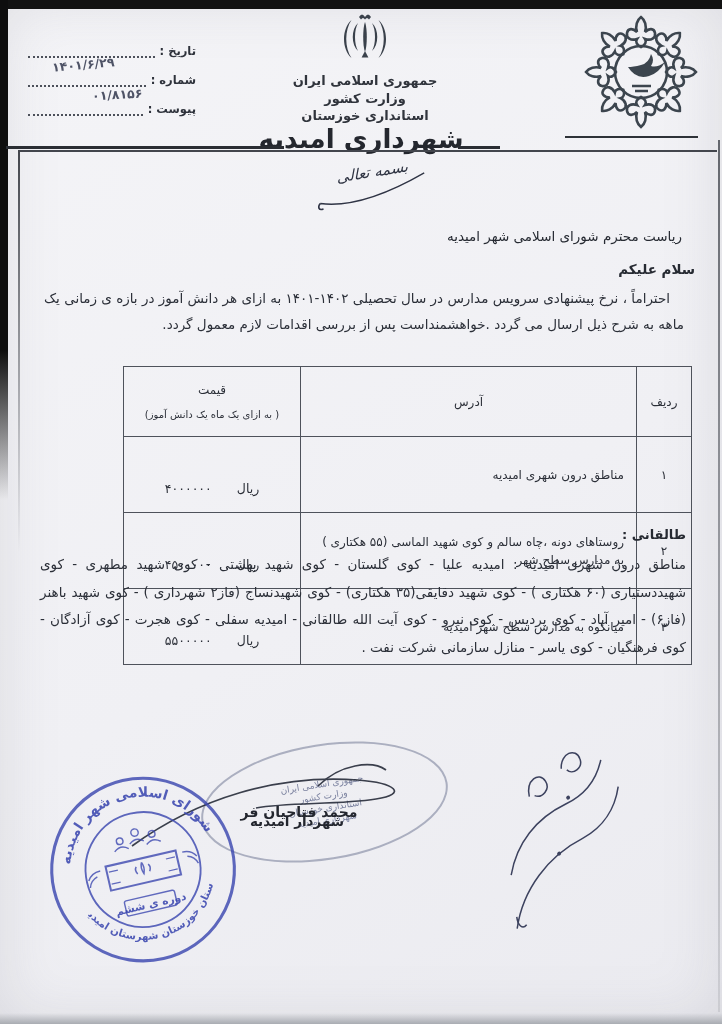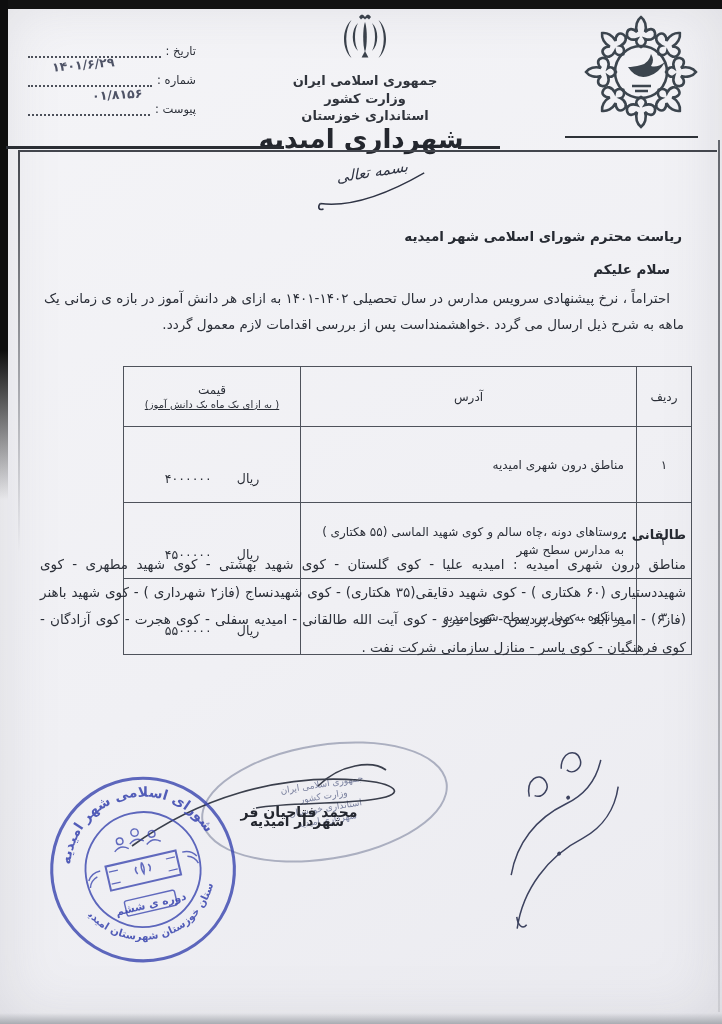--- a/index.html
+++ b/index.html
@@ -15,21 +15,21 @@
     background:linear-gradient(#0e0e0e 70%,rgba(14,14,14,0));}
   .edge-bottom{position:absolute;bottom:0;left:0;width:100%;height:11px;
     background:linear-gradient(rgba(170,172,178,0),#a9acb2);}
   .edge-right{position:absolute;right:2px;top:140px;width:2px;height:872px;
     background:linear-gradient(#63666d,rgba(99,102,109,.15));}
   
   .frame{position:absolute;left:18px;top:150px;width:699px;height:862px;border-top:2px solid #43464d;}
   .frame::before{content:"";position:absolute;left:0;top:0;width:2px;height:400px;
     background:linear-gradient(#43464d,rgba(67,70,77,0));}
   
-  .fields{position:absolute;left:26px;top:44px;width:170px;direction:rtl;font-size:11.5px;font-weight:normal;color:#2e323b;}
+  .fields{position:absolute;left:26px;top:44px;width:170px;direction:rtl;font-size:11.5px;font-weight:bold;color:#2e323b;}
   .field-row{display:flex;align-items:flex-end;margin-bottom:15px;}
   .field-row .dots{flex:1;border-bottom:2px dotted #4c505a;margin-left:2px;margin-right:5px;height:12px;}
   .hw{position:absolute;direction:rtl;font-size:12.5px;color:#3d4257;letter-spacing:.5px;font-weight:bold;opacity:.9;}
   .hw-date{left:52px;top:57px;transform:rotate(-5deg);}
   .hw-num{left:92px;top:87px;transform:rotate(-3deg);}
   
   .center-head{position:absolute;left:250px;top:10px;width:230px;display:flex;flex-direction:column;align-items:center;}
   .center-head .org{font-size:13px;font-weight:bold;color:#30343c;line-height:17.5px;direction:rtl;}
   .emblem{margin-bottom:4px;}
   .muni-title{position:absolute;top:124px;left:0;width:100%;text-align:center;
@@ -37,32 +37,32 @@
   .rule{position:absolute;background:#2a2d33;height:3px;}
   .rule-left{top:146px;left:6px;width:278px;}
   .rule-right{top:146px;left:458px;width:42px;}
   .logo-rule{position:absolute;top:136px;left:565px;width:133px;height:2px;background:#2e3238;}
   .muni-logo{position:absolute;right:22px;top:10px;}
   
   .besmele{position:absolute;left:298px;top:163px;width:150px;text-align:center;
     font-style:italic;font-size:15px;color:#2e3342;transform:rotate(-9deg) skewX(-6deg);direction:rtl;}
   .besmele svg{display:block;margin:-2px auto 0;}
   
-  .addressee{position:absolute;right:40px;top:228px;direction:rtl;font-weight:bold;font-size:13.5px;color:#262a32;}
-  .salutation{position:absolute;right:52px;top:261px;direction:rtl;font-weight:bold;font-size:13.5px;color:#262a32;}
+  .addressee{position:absolute;right:40px;top:228px;direction:rtl;font-weight:normal;font-size:13.5px;color:#262a32;}
+  .salutation{position:absolute;right:27px;top:261px;direction:rtl;font-weight:bold;font-size:13.5px;color:#262a32;}
   .body-par{position:absolute;right:38px;left:44px;top:286px;direction:rtl;text-align:justify;
     font-size:13.5px;line-height:25.5px;color:#2b2f38;text-indent:14px;margin:0;}
   
   .rates{position:absolute;right:30px;left:123px;top:366px;border-collapse:collapse;direction:rtl;width:569px;
     font-size:12px;color:#2b2f38;}
   .rates th,.rates td{border:1.6px solid #4e525b;padding:16px 8px;}
   .rates th{font-weight:normal;}
   .col-no{width:38px;text-align:center;}
   .col-price{width:160px;text-align:center;}
-  .hdr-price-sub{font-size:10px;display:block;margin-top:2px;text-decoration:underline;}
+  .hdr-price-sub{font-size:10px;display:block;margin-top:12px;}
   .cell-no{text-align:center;font-size:12px;}
   .cell-addr{text-align:right;line-height:18px;padding:4px 12px !important;}
   .price{display:flex;direction:ltr;justify-content:center;align-items:center;gap:25px;font-size:12.5px;margin-top:28px;}
   
   .notes-label{position:absolute;right:36px;top:527px;direction:rtl;font-weight:bold;font-size:13px;color:#262a32;}
   .notes-text{position:absolute;right:36px;left:40px;top:551px;direction:rtl;text-align:justify;
     font-size:13.5px;line-height:27.5px;color:#2b2f38;margin:0;}
   
   .oval-stamp{position:absolute;left:200px;top:744px;width:245px;height:112px;border:2px solid rgba(104,112,142,.5);
     border-radius:50%;transform:rotate(-9deg);display:flex;flex-direction:column;align-items:center;justify-content:center;

